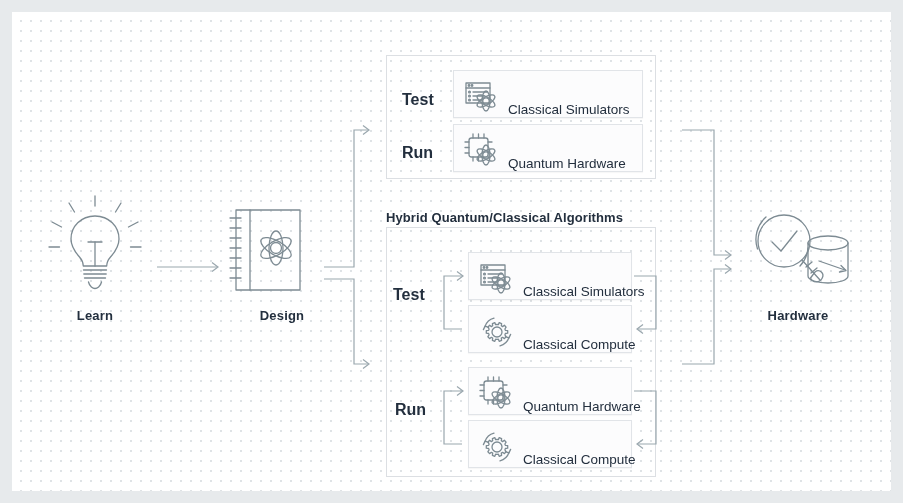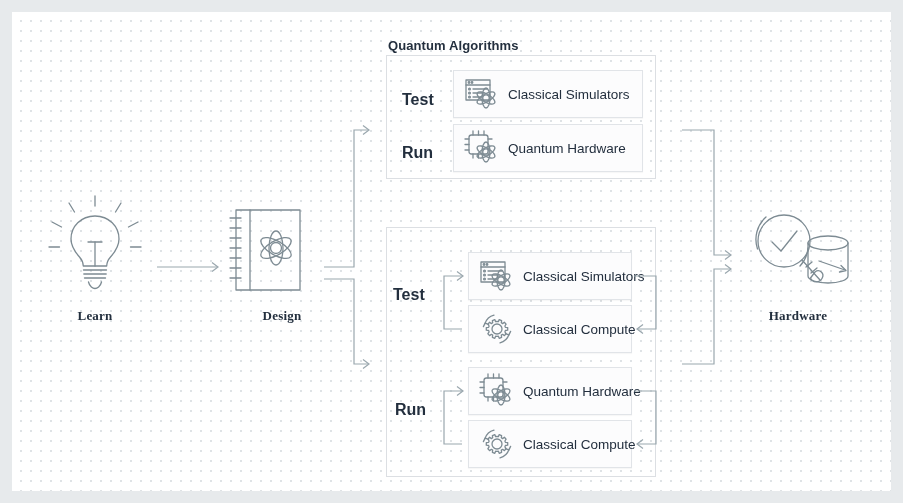--- a/index.html
+++ b/index.html
@@ -14,41 +14,41 @@
     left:12px;top:12px;
     width:879px;height:479px;
     background:#ffffff;
     background-image:radial-gradient(#dfe3e6 0.9px, transparent 1px);
     background-size:10px 10px;
     background-position:4px 4px;
   }
   .abs{position:absolute;}
   .stage-label{
     font-size:13px;font-weight:bold;color:#232f3e;
-    text-align:center;letter-spacing:.2px;font-family:Liberation Serif, serif;
+    text-align:center;letter-spacing:.2px;
   }
   .section-title{
     font-size:13px;font-weight:bold;color:#232f3e;
     letter-spacing:.1px;white-space:nowrap;
   }
   .group-box{
     border:1px solid #dcdfe3;
     background:transparent;
     box-sizing:border-box;
   }
   .mode-label{
     font-size:16px;font-weight:bold;color:#232f3e;
     position:absolute;
   }
   .card{
     position:absolute;
     box-sizing:border-box;
     border:1px solid #e1e4e8;
     background:#fcfcfd;
-    display:flex;align-items:center;
+    display:flex;align-items:flex-end;
     box-shadow:0 1px 1px rgba(0,0,0,0.03);
   }
   .card .ic{
     width:40px;height:40px;margin-left:8px;
     flex:0 0 auto;display:flex;align-items:center;justify-content:center;
   }
   .card .cl{
     font-size:13.5px;color:#232f3e;margin-left:6px;white-space:nowrap;
   }
   svg{display:block;overflow:visible;}
@@ -114,21 +114,20 @@
 
   <div class="abs" style="left:312px;top:110px;width:60px;height:250px;">
     <svg width="60" height="250" viewBox="0 0 60 250">
       <polyline class="ln" points="0,145 30,145 30,8 44,8"></polyline>
       <polyline class="ln" points="39,3.5 45,8 39,12.5"></polyline>
       <polyline class="ln" points="0,157 30,157 30,242 44,242"></polyline>
       <polyline class="ln" points="39,237.5 45,242 39,246.5"></polyline>
     </svg>
   </div>
 
-  <div class="abs section-title" style="left:376px;top:26px;">Quantum Algorithms</div>
 
   <div class="abs group-box" style="left:374px;top:43px;width:270px;height:124px;"></div>
 
   <div class="abs mode-label" style="left:390px;top:79px;">Test</div>
 
   <div class="card" style="left:441px;top:58px;width:190px;height:48px;">
     <span class="ic">
       <svg width="38" height="38" viewBox="0 0 38 38">
         <g class="thin">
           <rect x="3" y="5" width="24" height="20"></rect>
@@ -170,20 +169,21 @@
           <circle cx="23" cy="23" r="3.2"></circle>
           <ellipse cx="23" cy="23" rx="4" ry="10"></ellipse>
           <ellipse cx="23" cy="23" rx="4" ry="10" transform="rotate(60 23 23)"></ellipse>
           <ellipse cx="23" cy="23" rx="4" ry="10" transform="rotate(120 23 23)"></ellipse>
         </g>
       </svg>
     </span>
     <span class="cl">Quantum Hardware</span>
   </div>
 
+  <div class="abs section-title" style="left:374px;top:198px;">Hybrid Quantum/Classical Algorithms</div>
 
   <div class="abs group-box" style="left:374px;top:215px;width:270px;height:250px;"></div>
 
   <div class="abs mode-label" style="left:381px;top:274px;">Test</div>
 
   <div class="card" style="left:456px;top:240px;width:164px;height:48px;">
     <span class="ic">
       <svg width="38" height="38" viewBox="0 0 38 38">
         <g class="thin">
           <rect x="3" y="5" width="24" height="20"></rect>

